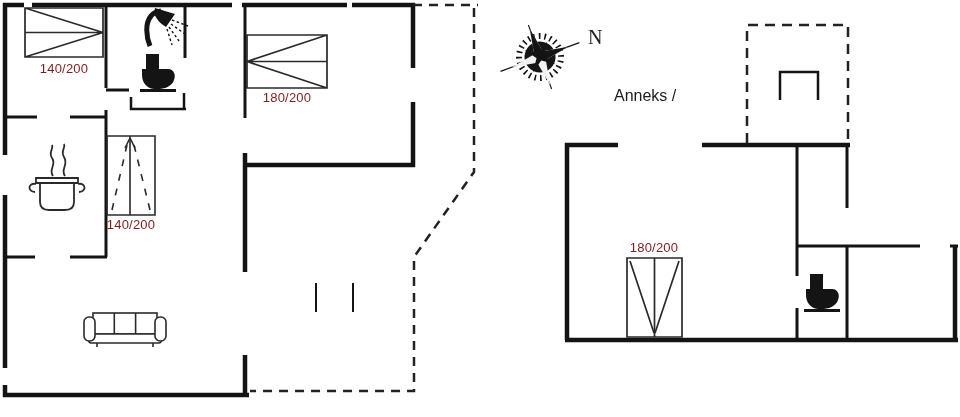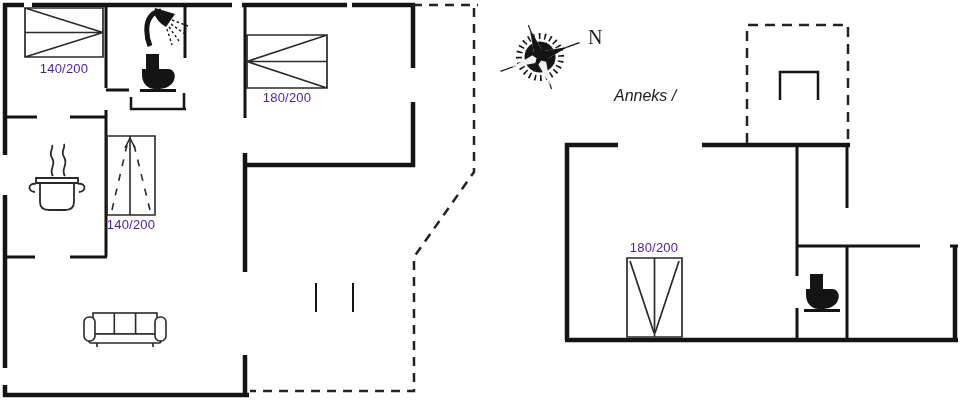--- a/index.html
+++ b/index.html
@@ -2,26 +2,26 @@
 <html><head>
 <meta charset="utf-8">
 <style>
   html,body{margin:0;padding:0;background:#fff;}
   #stage{
     position:relative;width:960px;height:417px;background:#ffffff;
     font-family:"Liberation Sans", sans-serif;overflow:hidden;
   }
   #plan-svg{position:absolute;left:0;top:0;}
   .lbl{
-    position:absolute;font-size:13px;color:#4c1d95;text-align:center;
+    position:absolute;font-size:13px;color:#7f1d1d;text-align:center;
     letter-spacing:0.2px;line-height:14px;white-space:nowrap;
   }
   .annex-title{
     position:absolute;left:614px;top:84px;font-size:16px;color:#1c1c1c;
-    line-height:23px;text-align:left;white-space:nowrap;font-style:italic;
+    line-height:23px;text-align:left;white-space:nowrap;
   }
   .north-label{
     position:absolute;left:588px;top:26px;font-size:20px;color:#222;
     font-family:"Liberation Serif", serif;
   }
 </style>
 </head>
 <body>
 
 <div id="stage">

